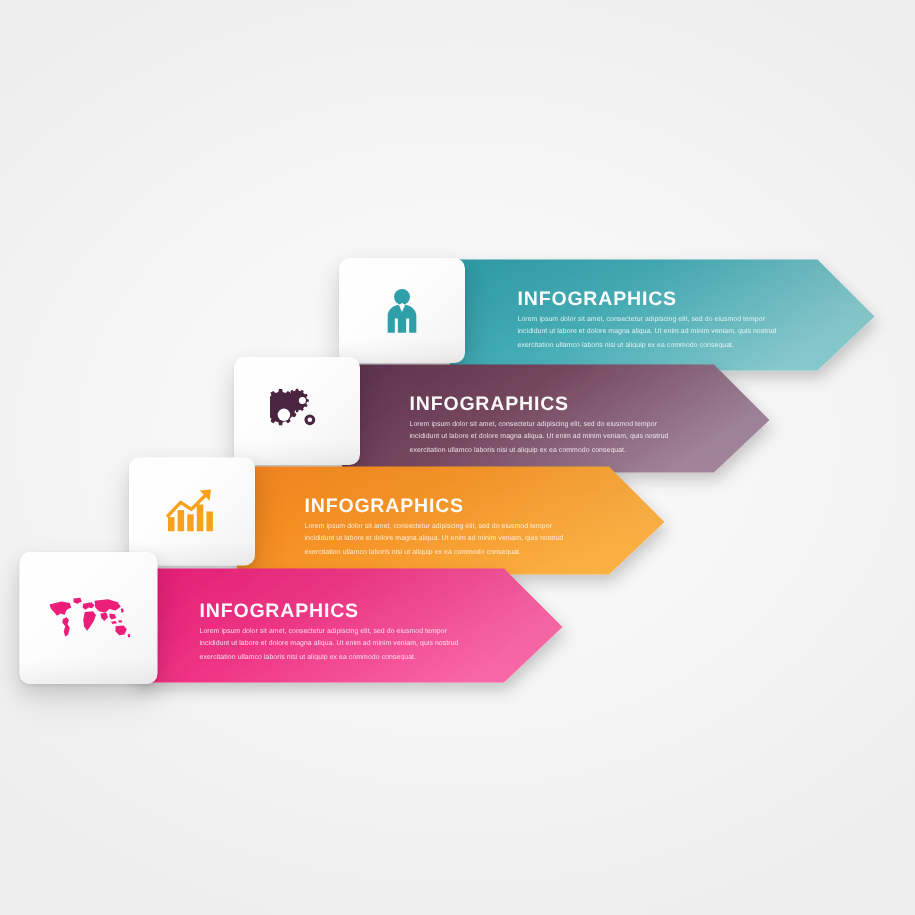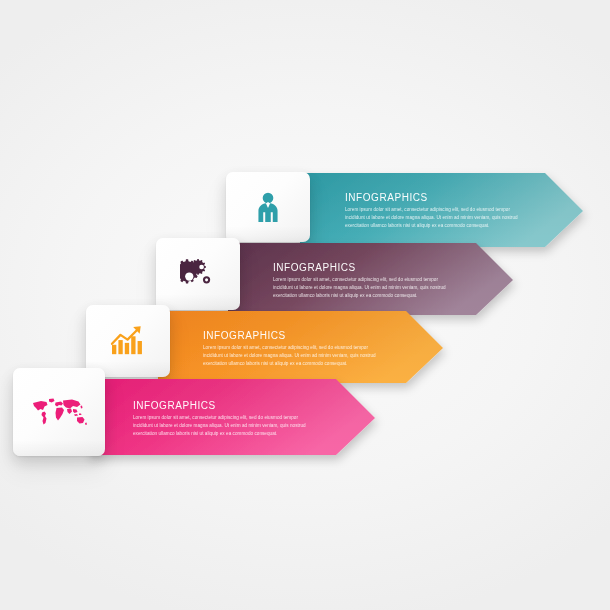--- a/index.html
+++ b/index.html
@@ -21,23 +21,23 @@
   }
   .band svg{display:block;overflow:visible;}
 
   
   .band-text{
     position:absolute;
     color:#ffffff;
     pointer-events:none;
   }
   .band-title{
-    font-size:10px;
+    font-size:13px;
     letter-spacing:.55px;
-    font-weight:400;
+    font-weight:700;
     color:#ffffff;
     opacity:.97;
     margin:0 0 3px 0;
     line-height:1.1;
   }
   .band-body{
     font-size:4.6px;
     line-height:1.78;
     margin:0;
     color:#ffffff;

